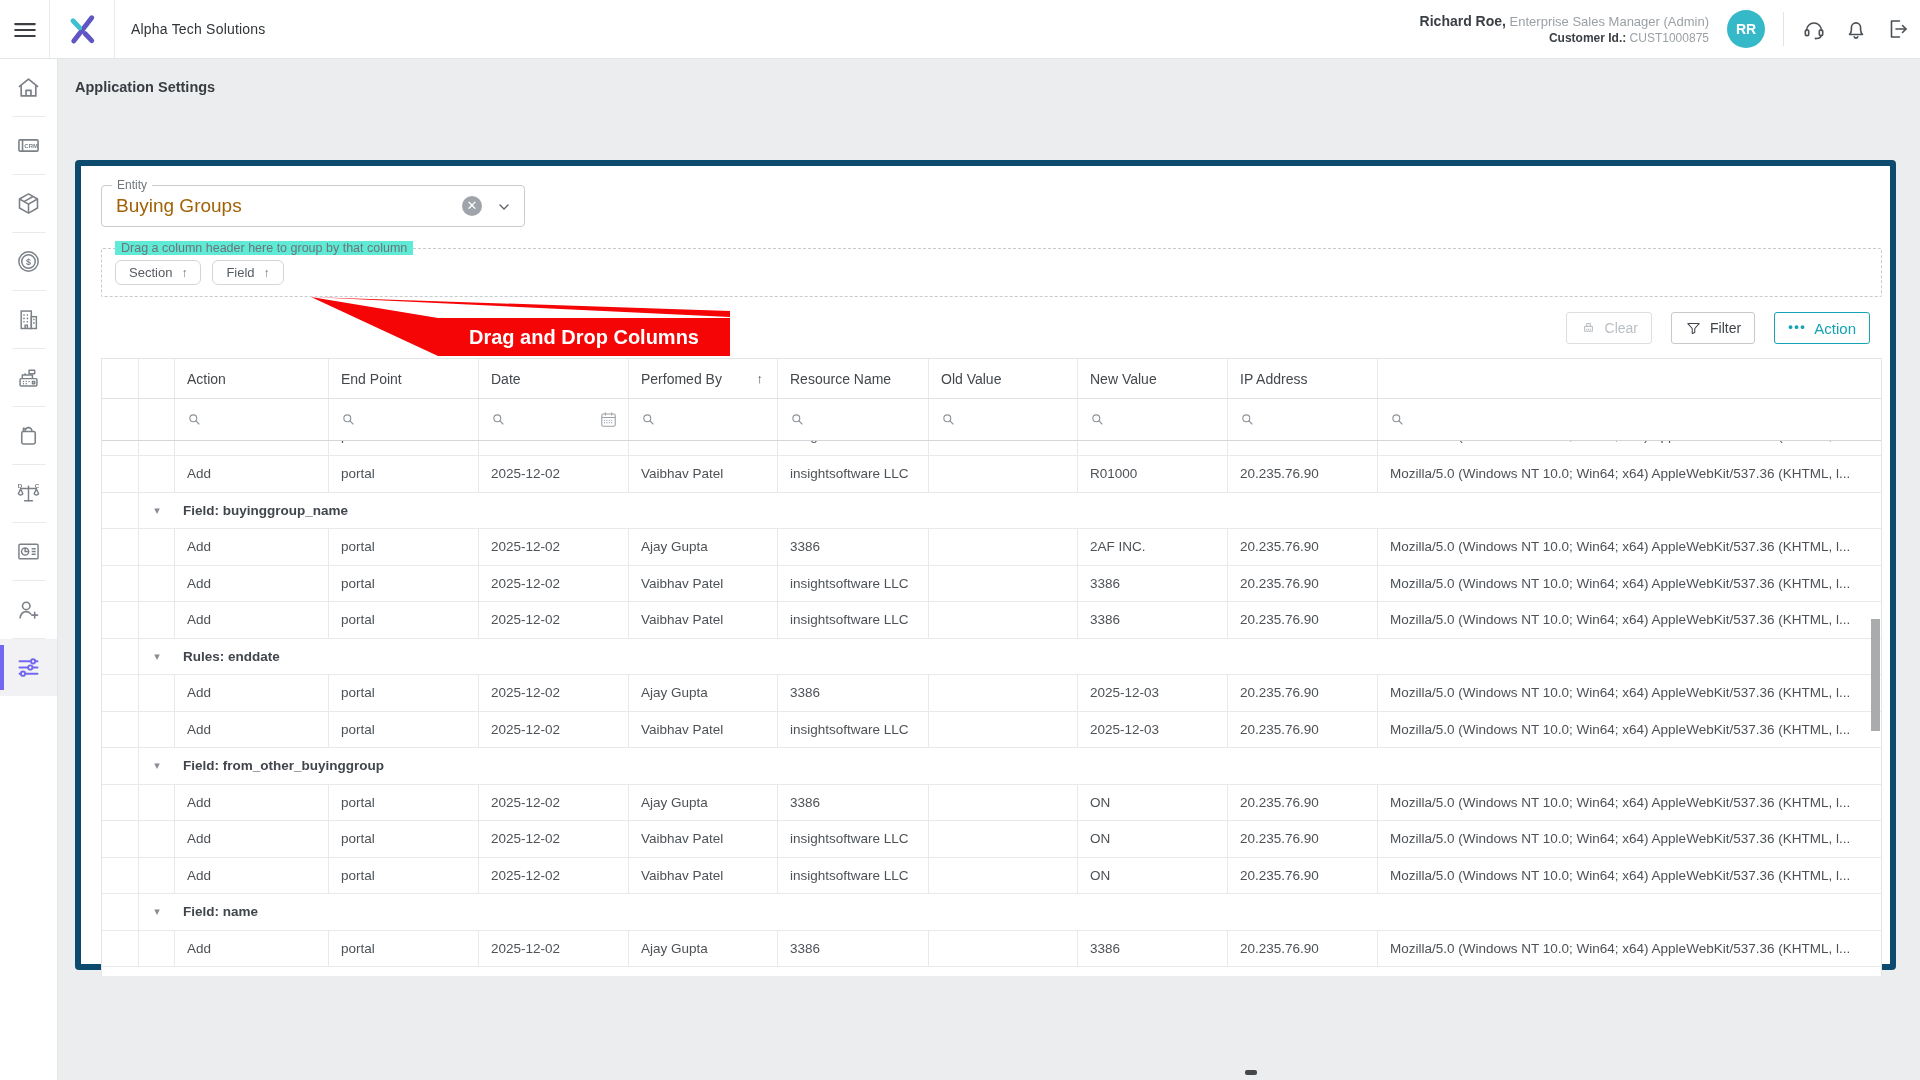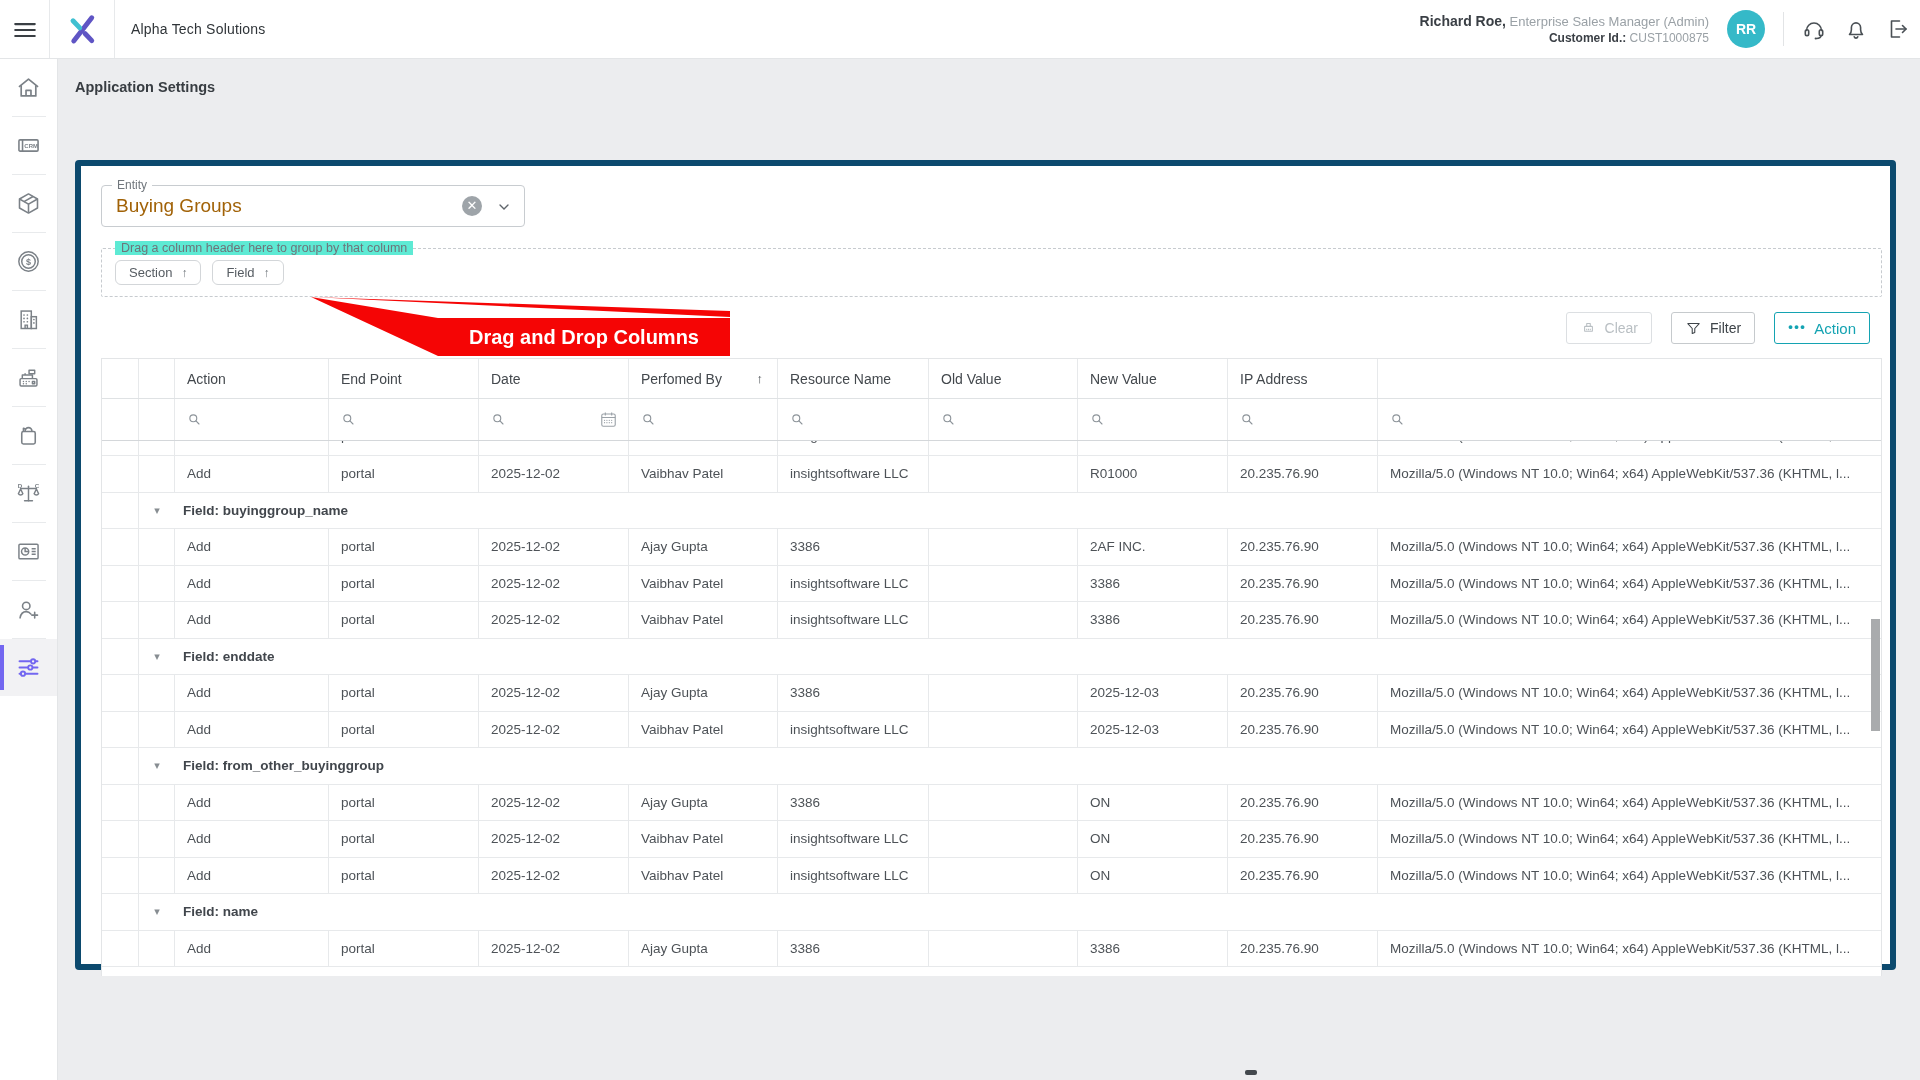--- a/index.html
+++ b/index.html
@@ -543,21 +543,21 @@
             <div class="cell col-ip_address">
               <span>20.235.76.90</span>
             </div>
             <div class="cell col-user_agent">
               <span>Mozilla/5.0 (Windows NT 10.0; Win64; x64) AppleWebKit/537.36 (KHTML, l...</span>
             </div>
           </div>
           <div class="trow grow">
             <div class="cell l0"></div>
             <div class="gar">▾</div>
-            <div class="glabel">Field: enddate</div>
+            <div class="glabel">Rules: enddate</div>
           </div>
           <div class="trow">
             <div class="cell l0"></div>
             <div class="cell l1"></div>
             <div class="cell col-action">
               <span>Add</span>
             </div>
             <div class="cell col-end_point">
               <span>portal</span>
             </div>

